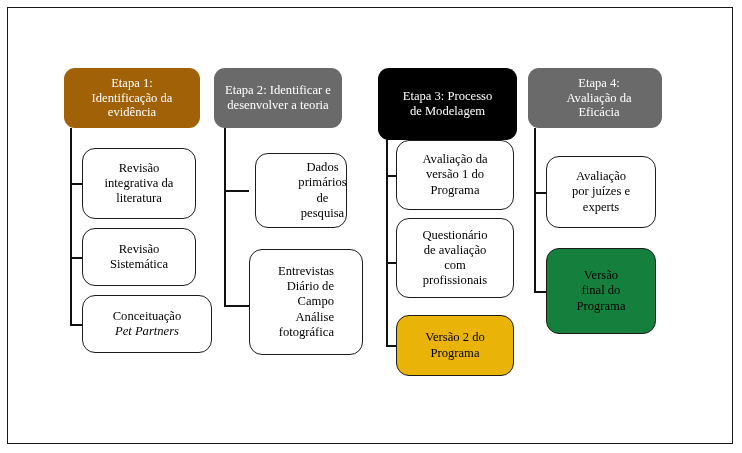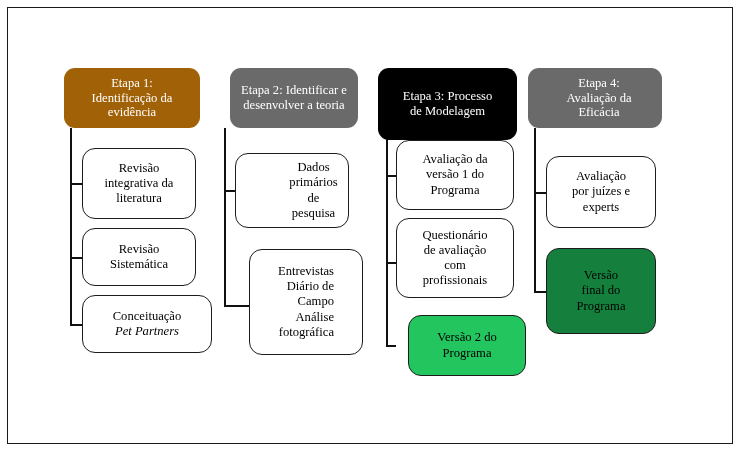--- a/index.html
+++ b/index.html
@@ -107,28 +107,28 @@
         </div>
       </div>
       <div class="stub" style="left: 70px; top: 324px; width: 12px; background: rgb(17, 17, 17);"></div>
       <div class="node-box" style="left: 82px; top: 295px; width: 130px; height: 58px; background: rgb(255, 255, 255); border-color: rgb(28, 28, 28);">
         <div>
           <span class="line-stack">Conceituação</span>
           <span class="line-stack italic-line">Pet Partners</span>
         </div>
       </div>
       <div class="trunk" style="left: 224px; top: 128px; height: 179px; background: rgb(17, 17, 17);"></div>
-      <div class="stage-header" style="left: 214px; top: 68px; width: 128px; height: 60px; background: rgb(106, 106, 106); color: rgb(255, 255, 255); margin-left: 16px;">
+      <div class="stage-header" style="left: 214px; top: 68px; width: 128px; height: 60px; background: rgb(106, 106, 106); color: rgb(255, 255, 255);">
         <div>
           <span class="line-stack">Etapa 2: Identificar e</span>
           <span class="line-stack">desenvolver a teoria</span>
         </div>
       </div>
       <div class="stub" style="left: 224px; top: 190px; width: 25px; background: rgb(17, 17, 17);"></div>
-      <div class="node-box" style="left: 235px; top: 153px; width: 114px; height: 75px; background: rgb(255, 255, 255); border-color: rgb(28, 28, 28); padding-left: 48px;">
+      <div class="node-box" style="left: 255px; top: 153px; width: 92px; height: 75px; background: rgb(255, 255, 255); border-color: rgb(28, 28, 28); padding-left: 48px;">
         <div>
           <span class="line-stack">Dados</span>
           <span class="line-stack">primários de</span>
           <span class="line-stack">pesquisa</span>
         </div>
       </div>
       <div class="stub" style="left: 224px; top: 305px; width: 25px; background: rgb(17, 17, 17);"></div>
       <div class="node-box" style="left: 249px; top: 249px; width: 114px; height: 106px; background: rgb(255, 255, 255); border-color: rgb(28, 28, 28); text-align: right;">
         <div>
           <span class="line-stack">Entrevistas</span>
@@ -156,21 +156,21 @@
       <div class="stub" style="left: 386px; top: 262px; width: 10px; background: rgb(17, 17, 17);"></div>
       <div class="node-box" style="left: 396px; top: 218px; width: 118px; height: 80px; background: rgb(255, 255, 255); border-color: rgb(28, 28, 28);">
         <div>
           <span class="line-stack">Questionário</span>
           <span class="line-stack">de avaliação</span>
           <span class="line-stack">com</span>
           <span class="line-stack">profissionais</span>
         </div>
       </div>
       <div class="stub" style="left: 386px; top: 345px; width: 10px; background: rgb(17, 17, 17);"></div>
-      <div class="node-box" style="left: 396px; top: 315px; width: 118px; height: 61px; background: #22c55e; border-color: rgb(28, 28, 28); margin-left: 12px;">
+      <div class="node-box" style="left: 396px; top: 315px; width: 118px; height: 61px; background: #eab308; border-color: rgb(28, 28, 28);">
         <div>
           <span class="line-stack">Versão 2 do</span>
           <span class="line-stack">Programa</span>
         </div>
       </div>
       <div class="trunk" style="left: 534px; top: 128px; height: 165px; background: rgb(17, 17, 17);"></div>
       <div class="stage-header" style="left: 528px; top: 68px; width: 134px; height: 60px; background: rgb(106, 106, 106); color: rgb(255, 255, 255); padding-left: 14px;">
         <div>
           <span class="line-stack">Etapa 4:</span>
           <span class="line-stack">Avaliação da</span>

